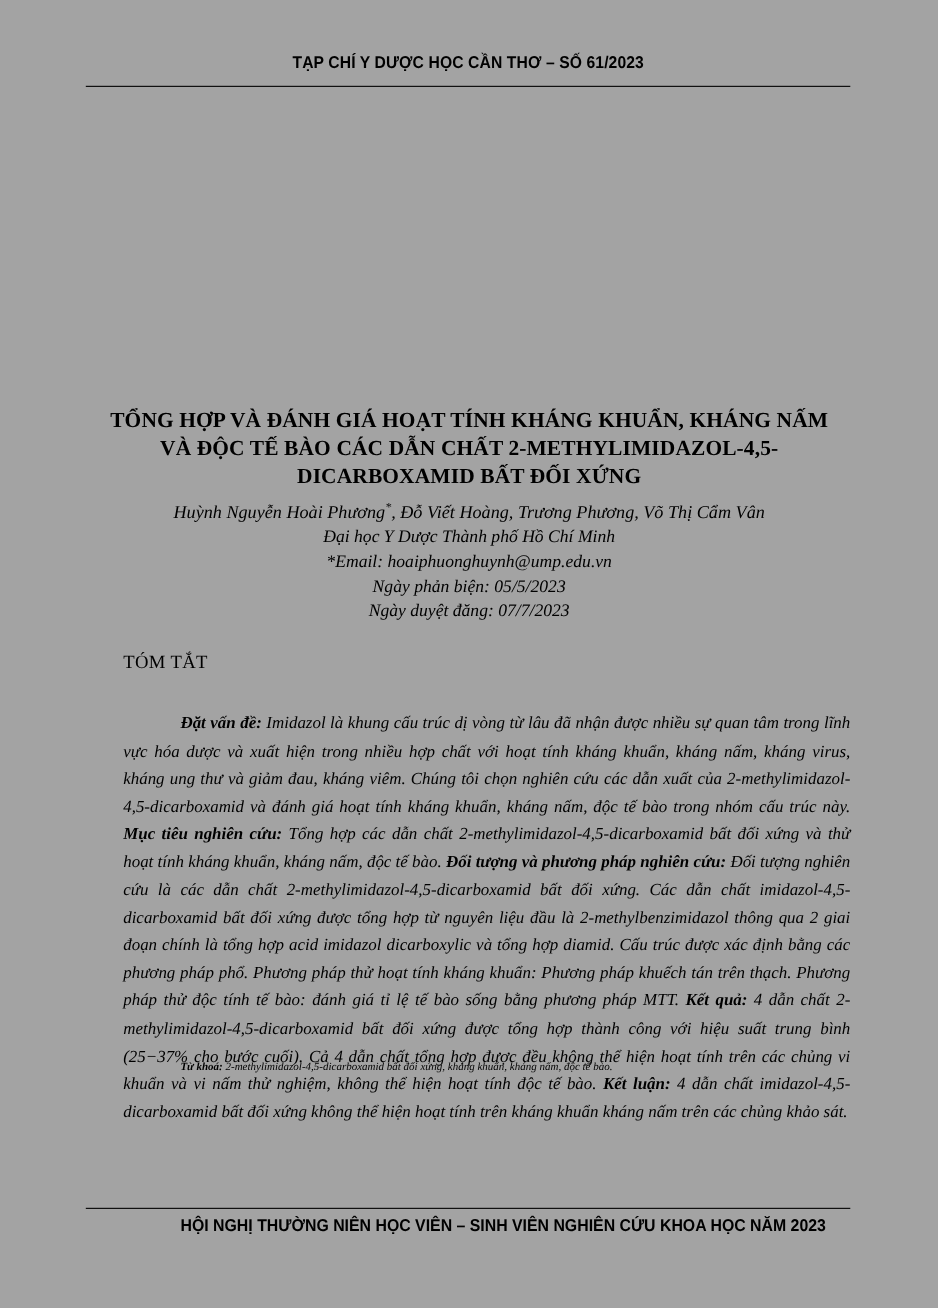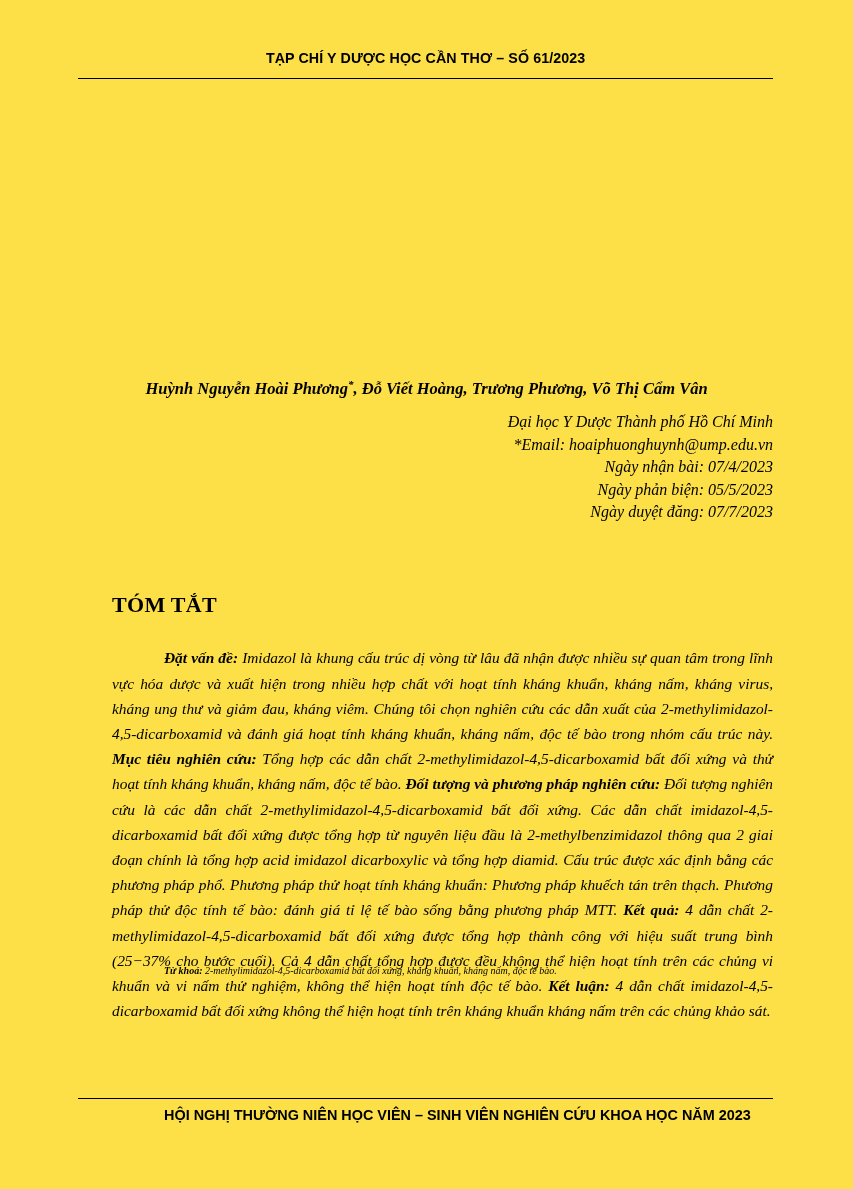--- a/index.html
+++ b/index.html
@@ -7,21 +7,21 @@
     margin: 0;
     padding: 0;
     background: #ffffff;
   }
 
   .page {
     position: relative;
     width: 853px;
     height: 1189px;
     margin: 0 auto;
-    background: #fde047;
+    background: #a3a3a3;
     overflow: hidden;
     font-family: "Liberation Serif", "DejaVu Serif", serif;
     color: #000000;
   }
 
   
   .running-head {
     position: absolute;
     left: 78px;
     top: 49px;
@@ -64,50 +64,49 @@
     font-family: "Liberation Serif", "DejaVu Serif", serif;
     font-weight: bold;
     font-size: 19.5px;
     line-height: 25.5px;
     margin: 0;
     letter-spacing: 0.1px;
   }
 
   .authors {
     margin-top: 8px;
-    font-weight: bold;
+    font-weight: normal;
     font-style: italic;
     font-size: 16.5px;
     line-height: 21px;
     text-align: center;
   }
 
   .authors sup {
     font-size: 11px;
     vertical-align: super;
     line-height: 0;
   }
 
   .affil-block {
-    margin-top: 12px;
-    text-align: right;
+    margin-top: 2px;
     font-style: italic;
     font-size: 16px;
     line-height: 22.5px;
   }
 
   .affil-line { display: block; }
 
   
   .section-heading {
     position: absolute;
     left: 112px;
     top: 592px;
-    font-weight: bold;
-    font-size: 22px;
+    font-weight: normal;
+    font-size: 17px;
     letter-spacing: 0.3px;
   }
 
   .abstract {
     position: absolute;
     left: 112px;
     top: 630px;
     width: 661px;
     font-style: italic;
     font-size: 15.4px;
@@ -166,29 +165,33 @@
 <body>
 
 <div class="page">
 
   <div class="running-head">
     <span class="running-head-text">TẠP CHÍ Y DƯỢC HỌC CẦN THƠ – SỐ 61/2023</span>
   </div>
   <div class="rule rule-head"></div>
 
   <div class="title-block">
+    <h1 class="article-title">
+      <span>TỔNG HỢP VÀ ĐÁNH GIÁ HOẠT TÍNH KHÁNG KHUẨN, KHÁNG NẤM</span><br>
+      <span>VÀ ĐỘC TẾ BÀO CÁC DẪN CHẤT 2-METHYLIMIDAZOL-4,5-</span><br>
+      <span>DICARBOXAMID BẤT ĐỐI XỨNG</span>
+    </h1>
 
     <div class="authors">
       <span>Huỳnh Nguyễn Hoài Phương</span><sup>*</sup><span>, Đỗ Viết Hoàng, Trương Phương, Võ Thị Cẩm Vân</span>
     </div>
 
     <div class="affil-block">
       <span class="affil-line">Đại học Y Dược Thành phố Hồ Chí Minh</span>
       <span class="affil-line">*Email: hoaiphuonghuynh@ump.edu.vn</span>
-      <span class="affil-line">Ngày nhận bài: 07/4/2023</span>
       <span class="affil-line">Ngày phản biện: 05/5/2023</span>
       <span class="affil-line">Ngày duyệt đăng: 07/7/2023</span>
     </div>
   </div>
 
   <div class="section-heading">TÓM TẮT</div>
 
   <p class="abstract">
     <b>Đặt vấn đề:</b><span> Imidazol là khung cấu trúc dị vòng từ lâu đã nhận được nhiều sự quan tâm trong lĩnh vực hóa dược và xuất hiện trong nhiều hợp chất với hoạt tính kháng khuẩn, kháng nấm, kháng virus, kháng ung thư và giảm đau, kháng viêm. Chúng tôi chọn nghiên cứu các dẫn xuất của 2-methylimidazol-4,5-dicarboxamid và đánh giá hoạt tính kháng khuẩn, kháng nấm, độc tế bào trong nhóm cấu trúc này. </span><b>Mục tiêu nghiên cứu:</b><span> Tổng hợp các dẫn chất 2-methylimidazol-4,5-dicarboxamid bất đối xứng và thử hoạt tính kháng khuẩn, kháng nấm, độc tế bào. </span><b>Đối tượng và phương pháp nghiên cứu:</b><span> Đối tượng nghiên cứu là các dẫn chất 2-methylimidazol-4,5-dicarboxamid bất đối xứng. Các dẫn chất imidazol-4,5-dicarboxamid bất đối xứng được tổng hợp từ nguyên liệu đầu là 2-methylbenzimidazol thông qua 2 giai đoạn chính là tổng hợp acid imidazol dicarboxylic và tổng hợp diamid. Cấu trúc được xác định bằng các phương pháp phổ. Phương pháp thử hoạt tính kháng khuẩn: Phương pháp khuếch tán trên thạch. Phương pháp thử độc tính tế bào: đánh giá tỉ lệ tế bào sống bằng phương pháp MTT. </span><b>Kết quả:</b><span> 4 dẫn chất 2-methylimidazol-4,5-dicarboxamid bất đối xứng được tổng hợp thành công với hiệu suất trung bình (25−37% cho bước cuối). Cả 4 dẫn chất tổng hợp được đều không thể hiện hoạt tính trên các chủng vi khuẩn và vi nấm thử nghiệm, không thể hiện hoạt tính độc tế bào. </span><b>Kết luận:</b><span> 4 dẫn chất imidazol-4,5-dicarboxamid bất đối xứng không thể hiện hoạt tính trên kháng khuẩn kháng nấm trên các chủng khảo sát.</span>
   </p>

